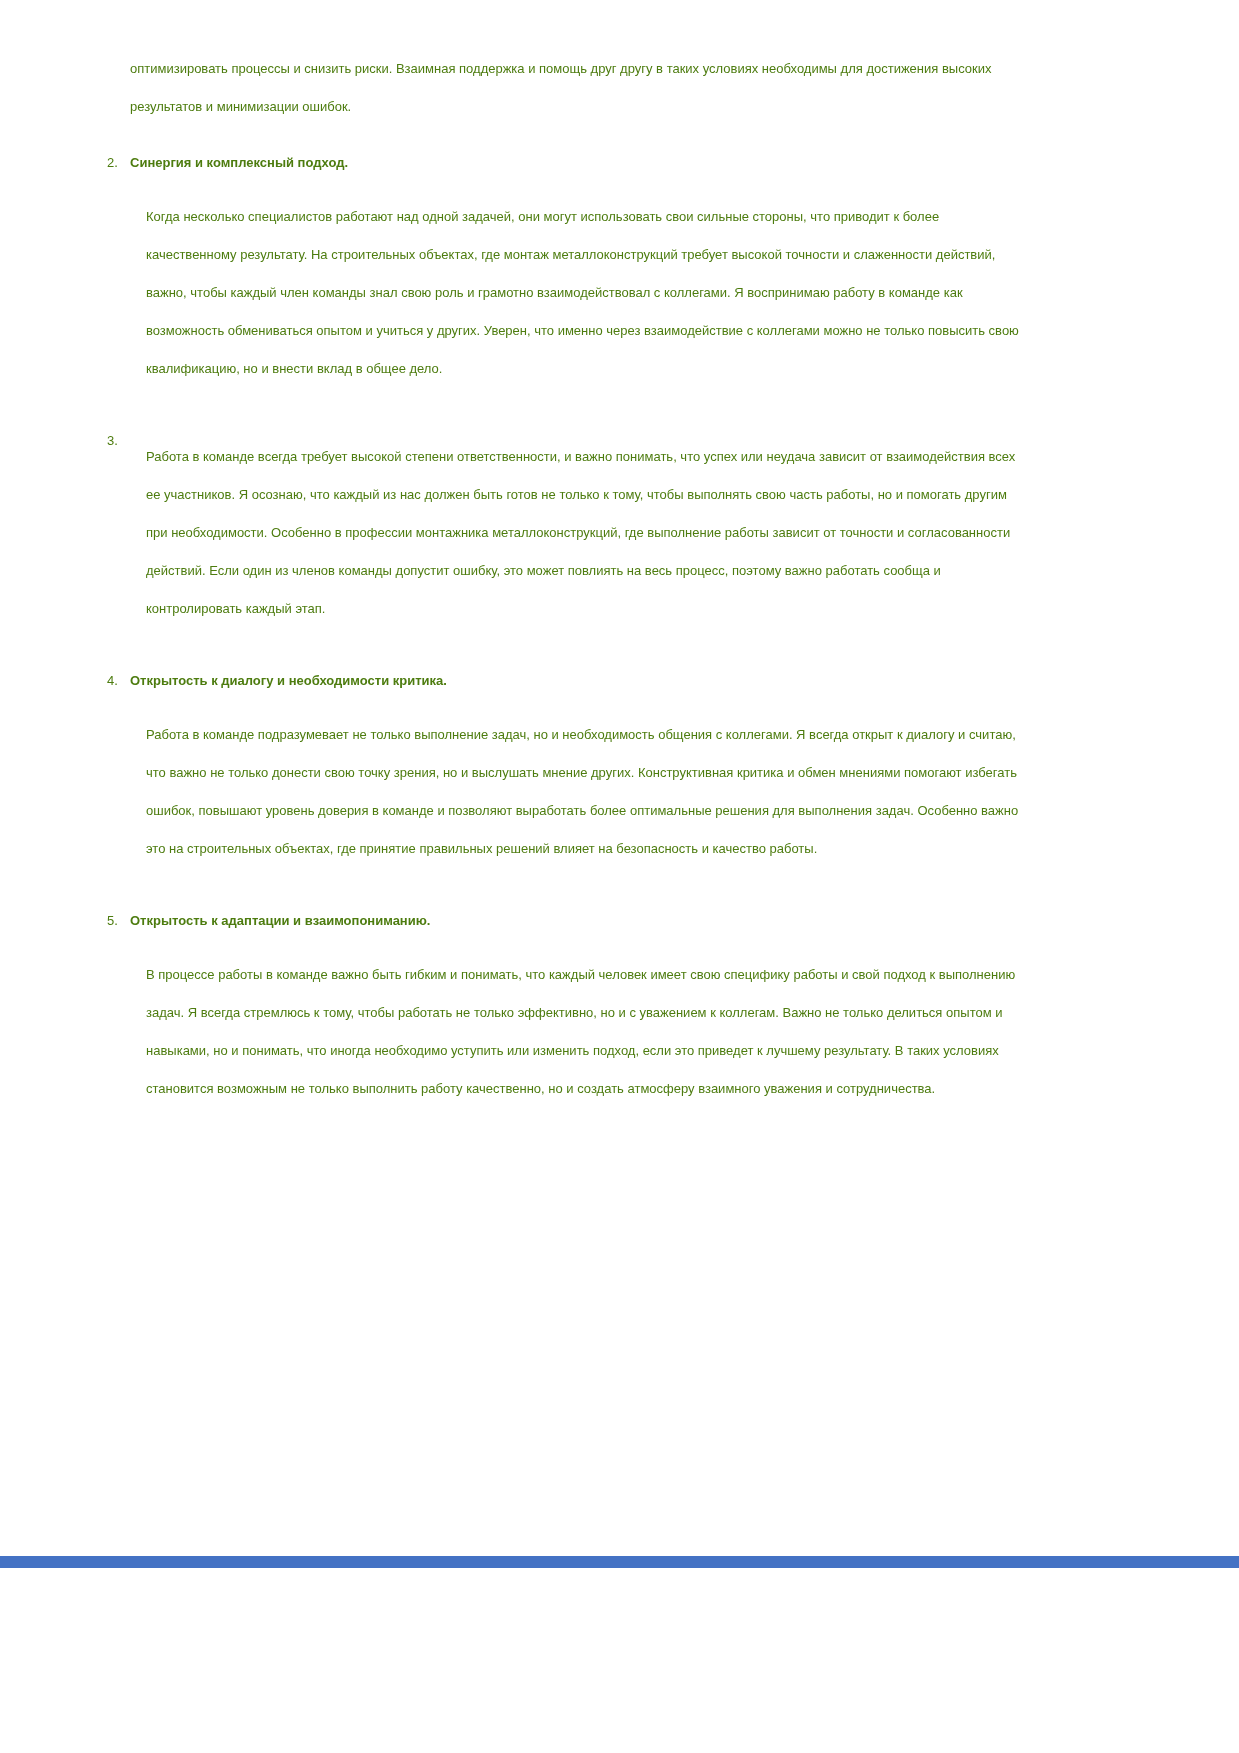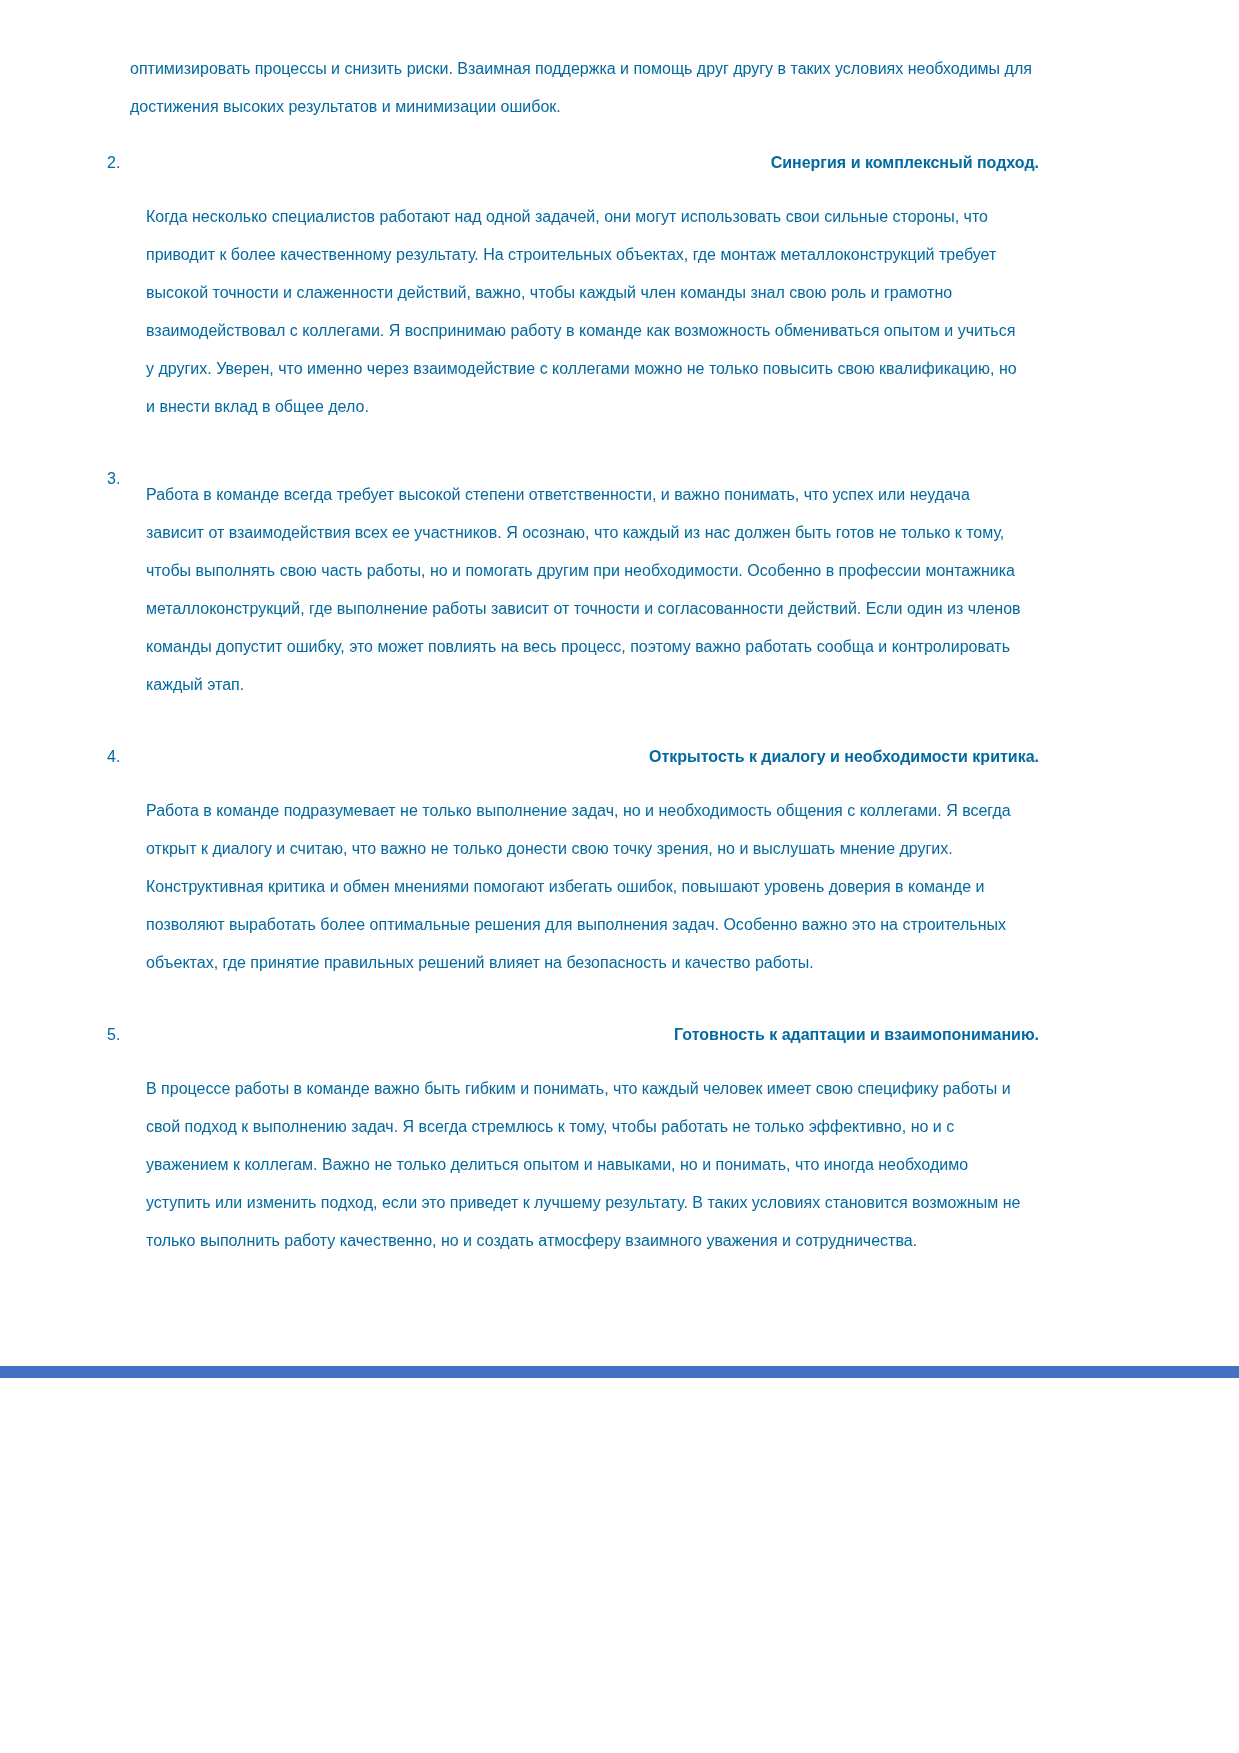--- a/index.html
+++ b/index.html
@@ -3,27 +3,27 @@
 <meta charset="utf-8">
 <style>
   html, body {
     margin: 0;
     padding: 0;
     background: #ffffff;
   }
   .page {
     position: relative;
     width: 1239px;
-    height: 1378px;
+    height: 1568px;
     margin: 0 auto;
     background: #ffffff;
     overflow: hidden;
     font-family: "Liberation Sans", sans-serif;
-    color: #0369a1;
-    font-size: 16px;
+    color: #4d7c0f;
+    font-size: 13px;
     line-height: 38px;
     box-sizing: border-box;
   }
   .content {
     padding: 50px 200px 0 107px;
     box-sizing: border-box;
   }
   .intro {
     margin: 0 0 0 23px;
     text-align: left;
@@ -35,21 +35,20 @@
   .num {
     width: 23px;
     flex-shrink: 0;
   }
   .item-content {
     flex: 1;
     min-width: 0;
   }
   .item-title {
     font-weight: 700;
-    text-align: right;
   }
   .item-body {
     margin: 16px;
     font-weight: 400;
   }
   .footer-bar {
     position: absolute;
     left: 0;
     right: 0;
     bottom: 0;
@@ -84,21 +83,21 @@
       <div class="num">4.</div>
       <div class="item-content">
         <div class="item-title">Открытость к диалогу и необходимости критика.</div>
         <p class="item-body">Работа в команде подразумевает не только выполнение задач, но и необходимость общения с коллегами. Я всегда открыт к диалогу и считаю, что важно не только донести свою точку зрения, но и выслушать мнение других. Конструктивная критика и обмен мнениями помогают избегать ошибок, повышают уровень доверия в команде и позволяют выработать более оптимальные решения для выполнения задач. Особенно важно это на строительных объектах, где принятие правильных решений влияет на безопасность и качество работы.</p>
       </div>
     </div>
 
     <div class="list-item">
       <div class="num">5.</div>
       <div class="item-content">
-        <div class="item-title">Готовность к адаптации и взаимопониманию.</div>
+        <div class="item-title">Открытость к адаптации и взаимопониманию.</div>
         <p class="item-body">В процессе работы в команде важно быть гибким и понимать, что каждый человек имеет свою специфику работы и свой подход к выполнению задач. Я всегда стремлюсь к тому, чтобы работать не только эффективно, но и с уважением к коллегам. Важно не только делиться опытом и навыками, но и понимать, что иногда необходимо уступить или изменить подход, если это приведет к лучшему результату. В таких условиях становится возможным не только выполнить работу качественно, но и создать атмосферу взаимного уважения и сотрудничества.</p>
       </div>
     </div>
 
   </div>
 
   <div class="footer-bar" style="background: rgb(68, 114, 196);"></div>
 </div>
 
 </body></html>

